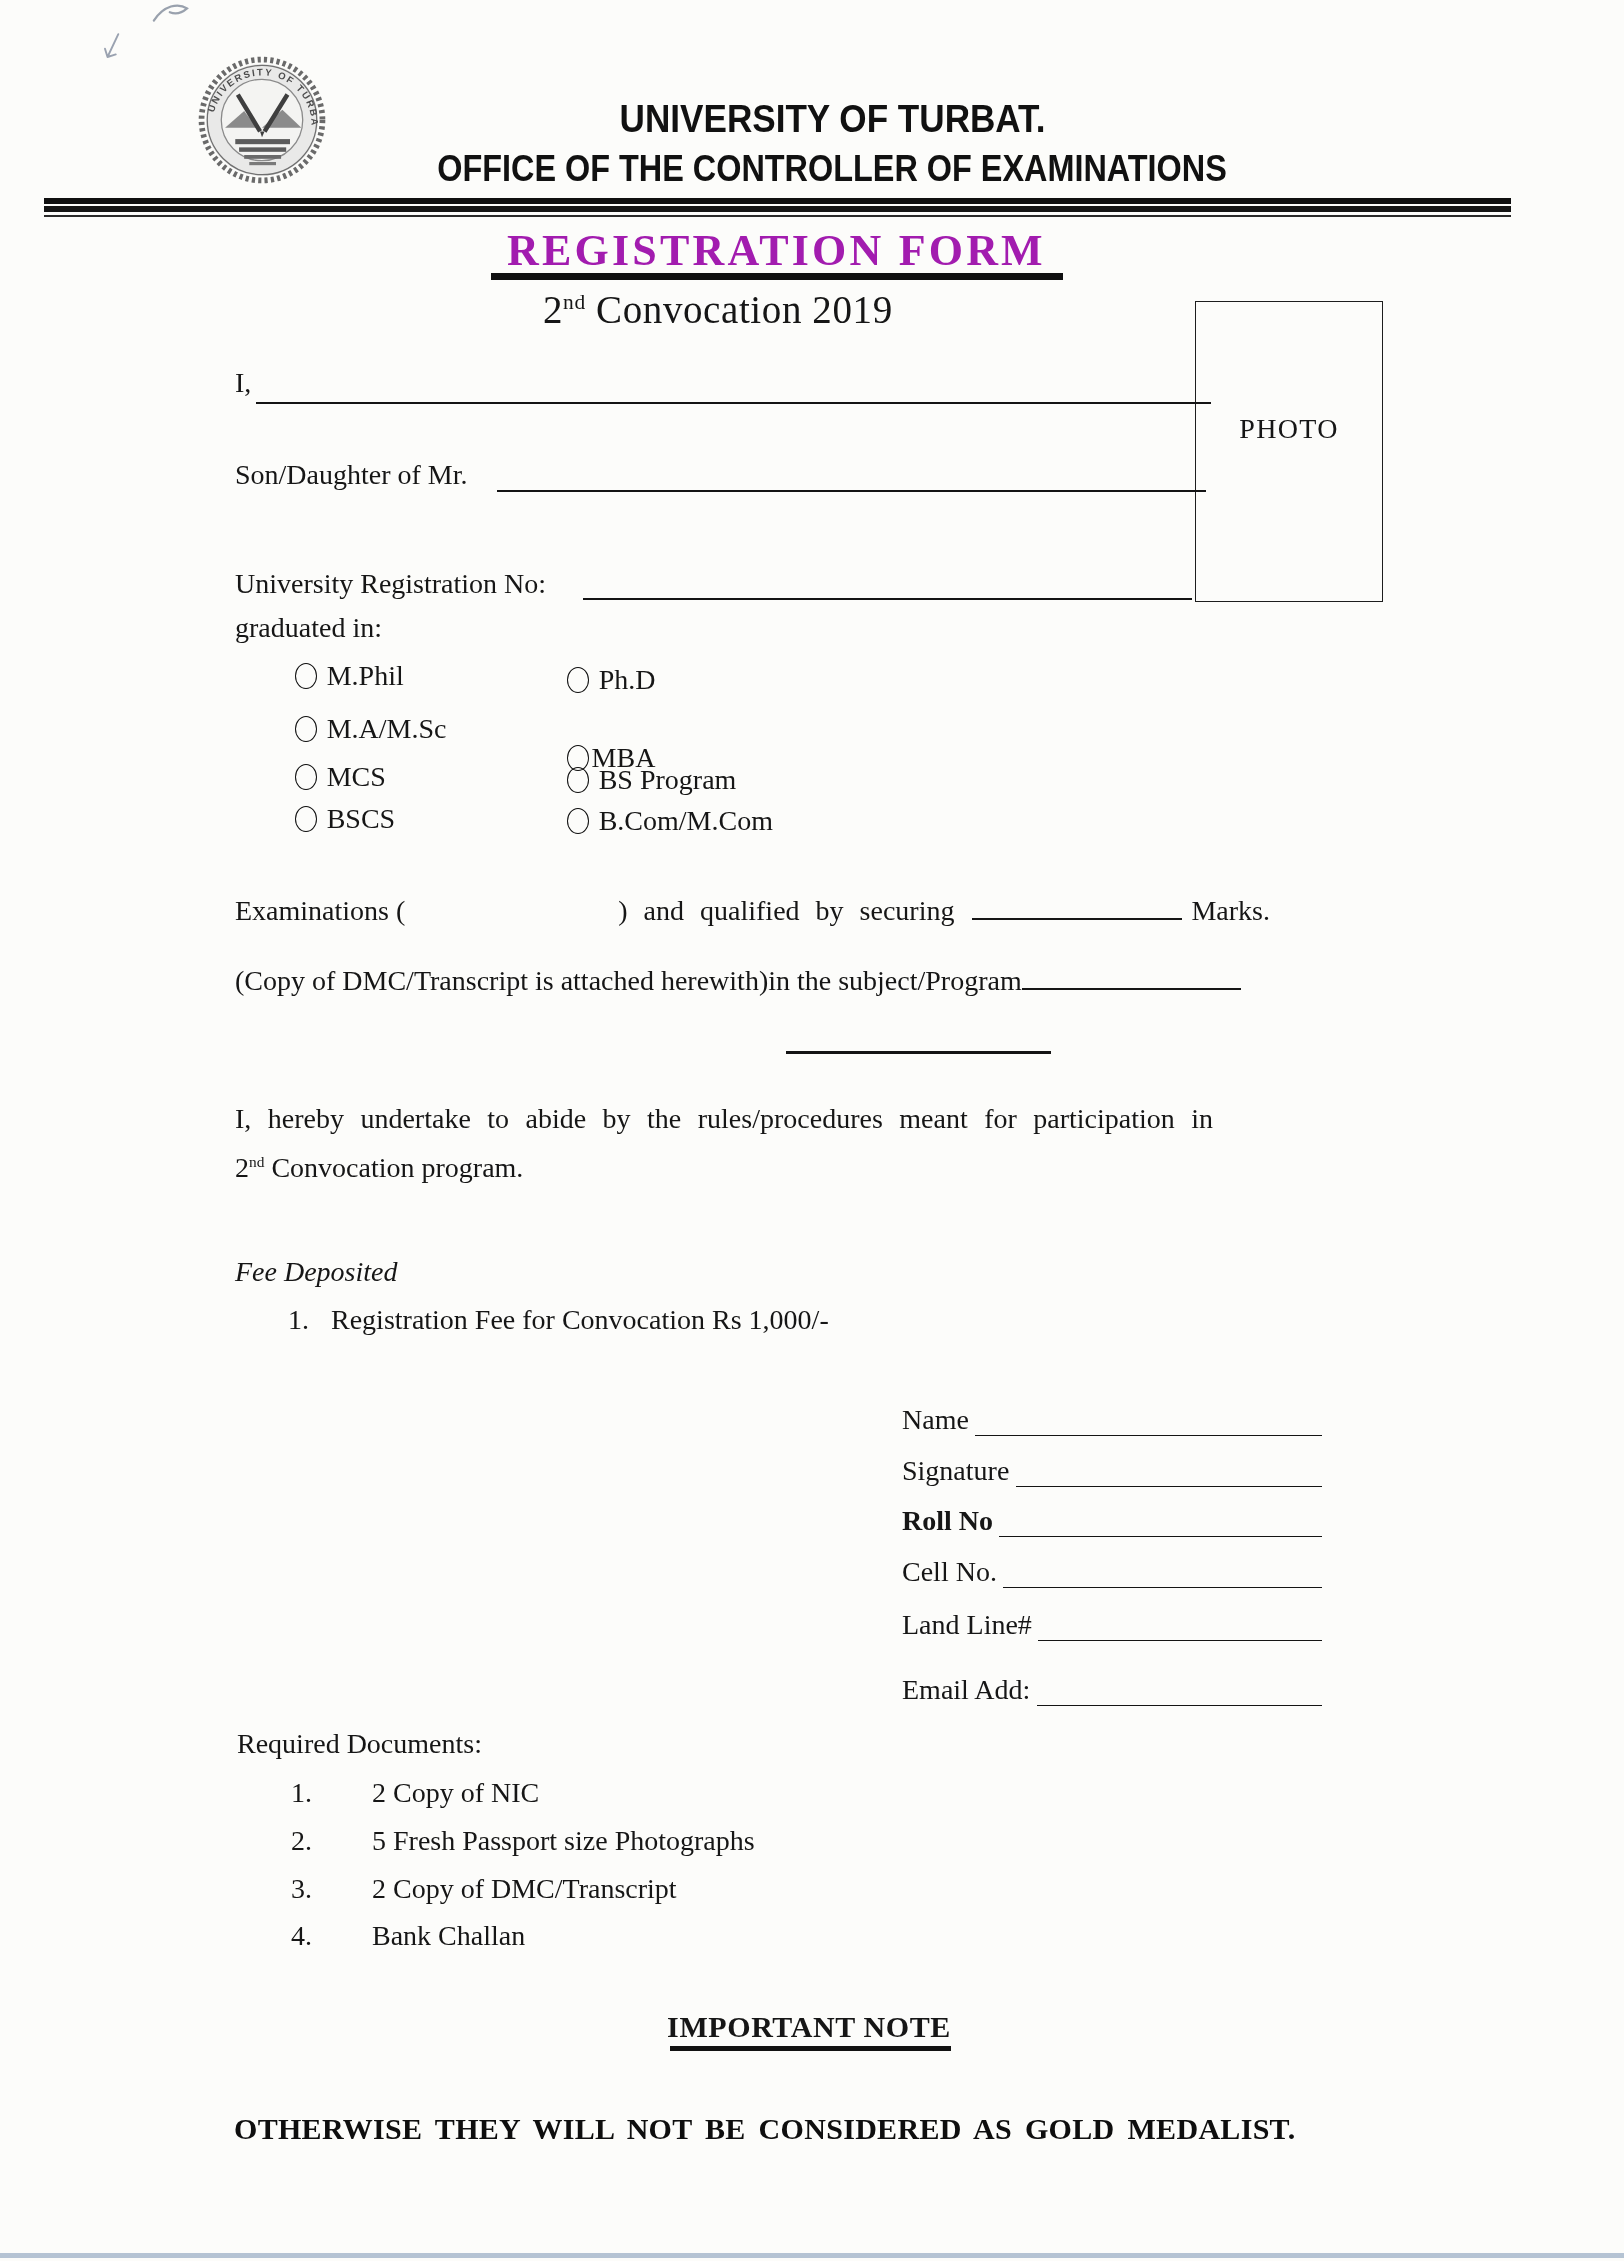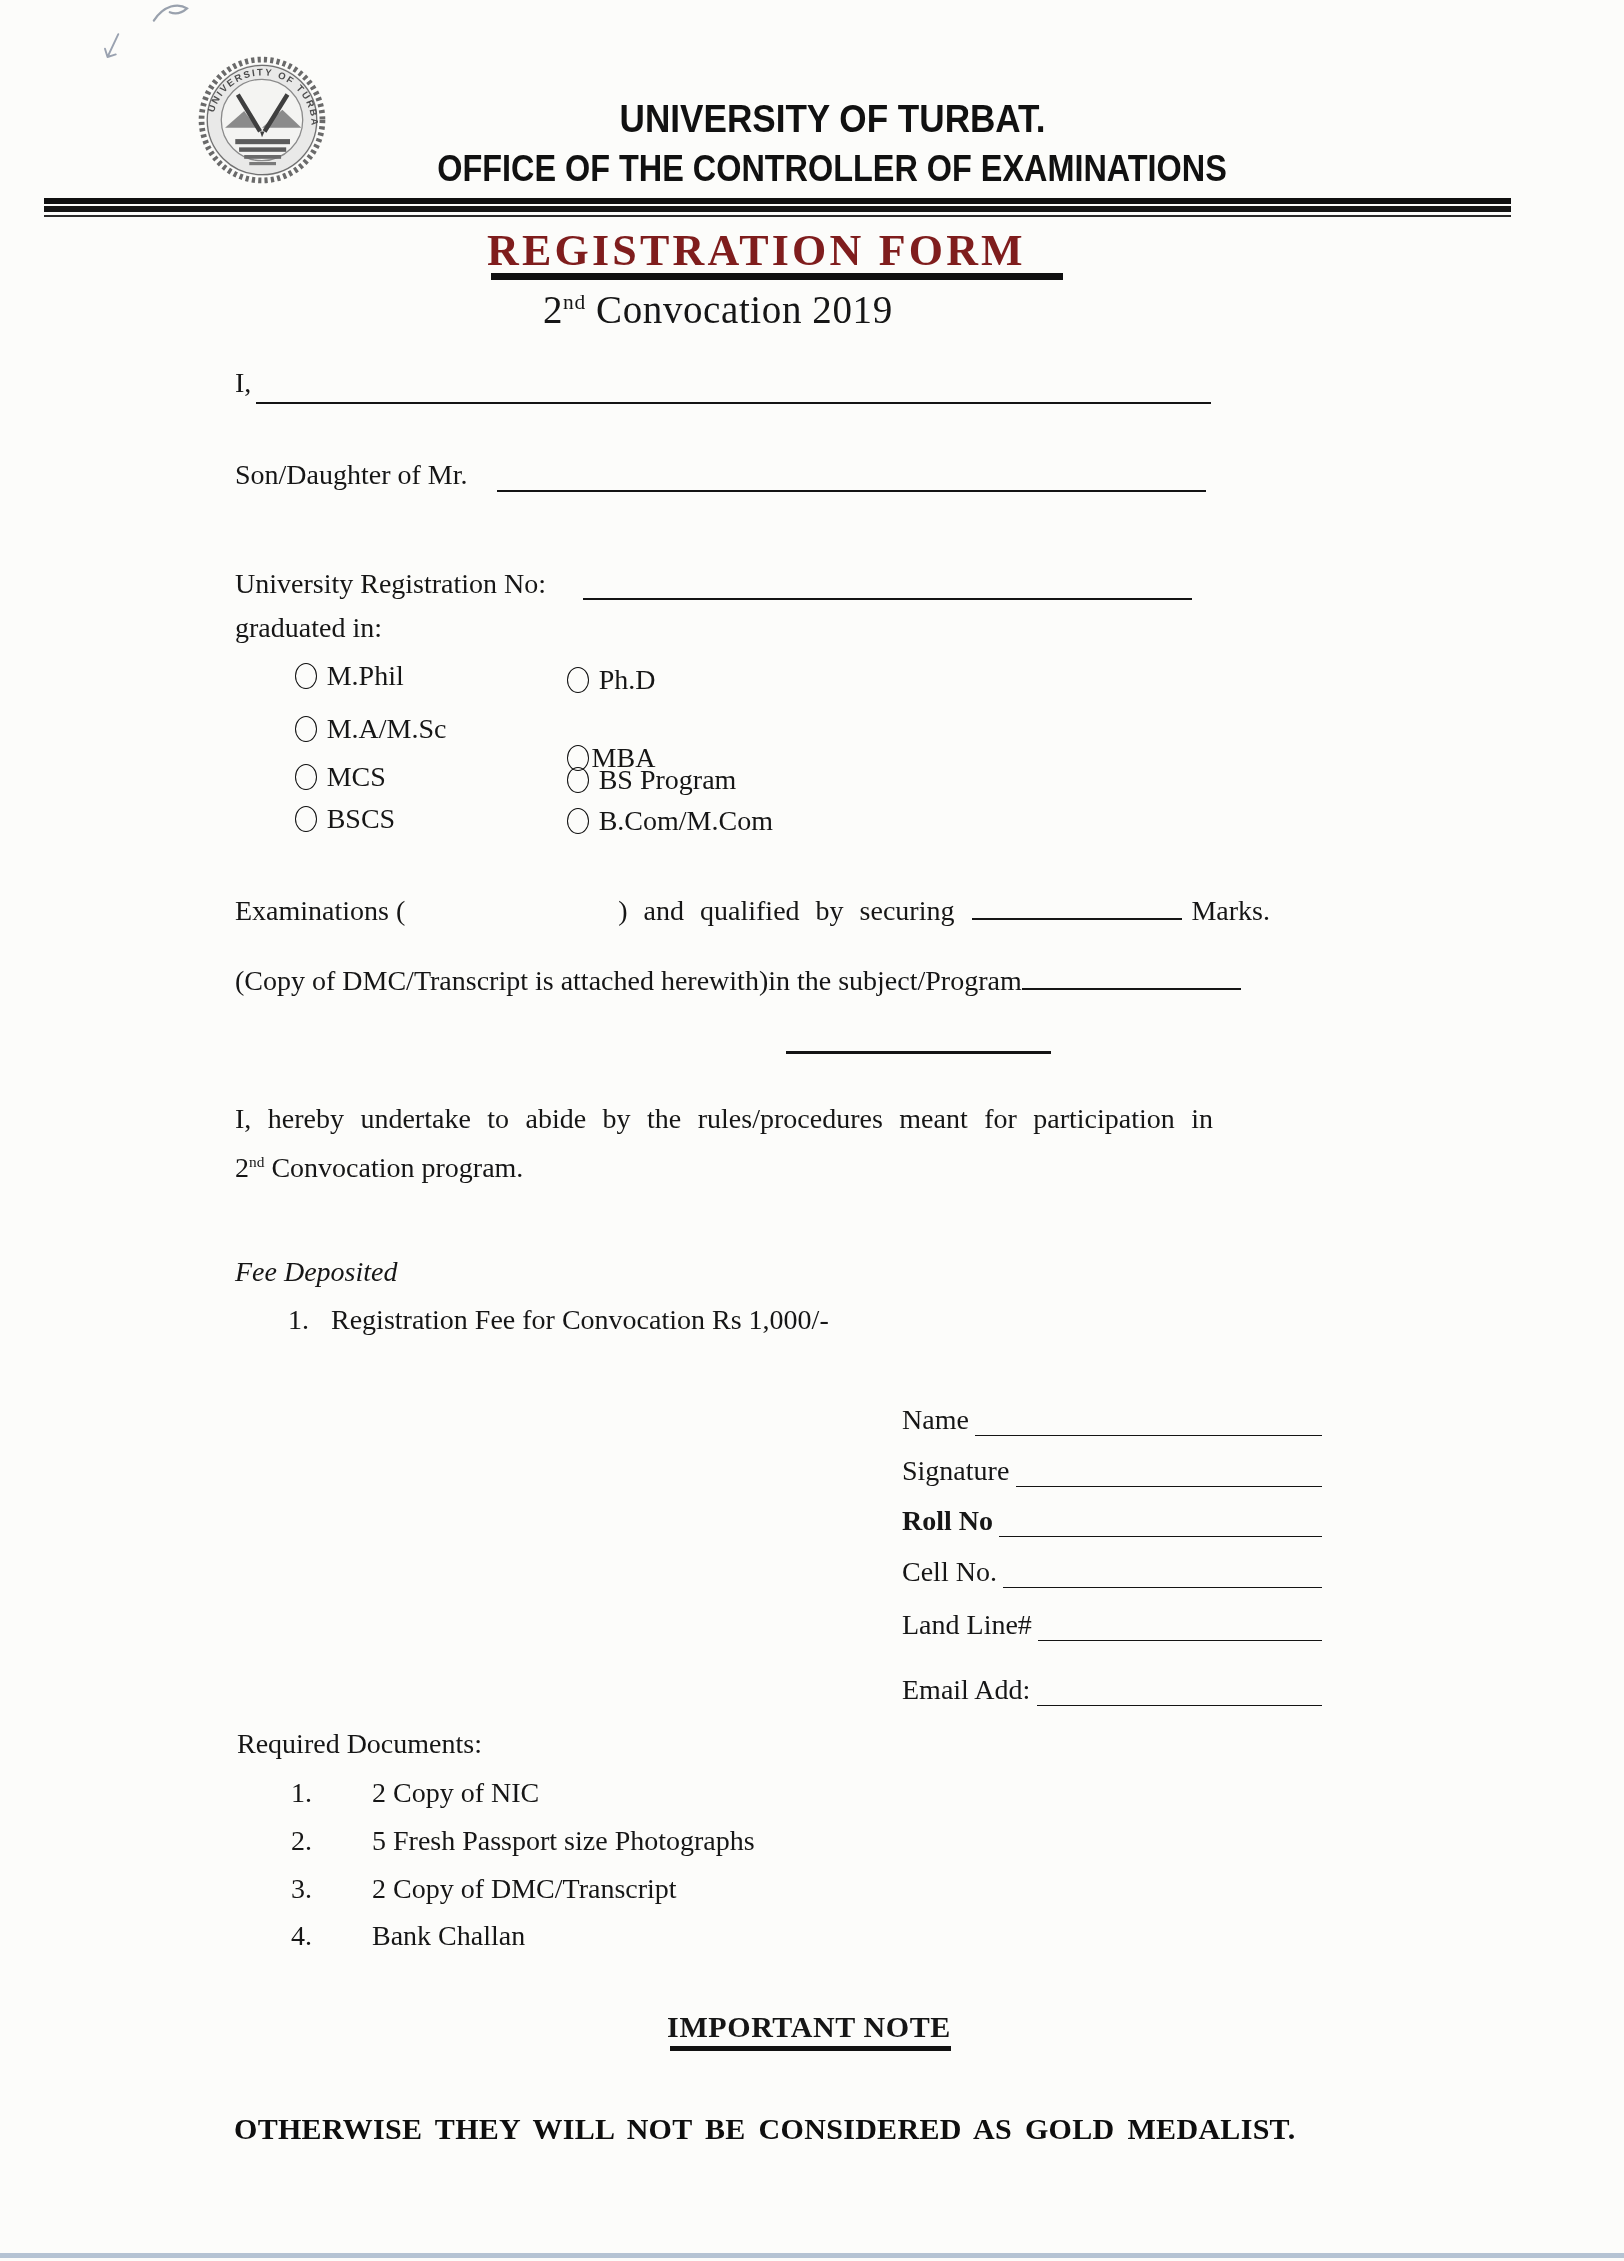--- a/index.html
+++ b/index.html
@@ -22,22 +22,22 @@
           font-family:"Liberation Sans", sans-serif; font-weight:700; font-size:36px;
           transform:scaleX(.9); color:#111; white-space:nowrap; }
   .seal { position:absolute; left:198px; top:50px; width:128px; height:140px; }
 
   .rule-wrap { position:absolute; left:44px; top:198px; width:1467px; }
   .rule-a { height:5.8px; background:#101010; }
   .rule-b { height:5.2px; background:#151515; margin-top:2.6px; }
   .rule-c { height:2.6px; background:#2a2a2a; margin-top:3.2px; }
 
   
-  .title { position:absolute; left:487px; top:225px; font-weight:700; font-size:44px;
-           letter-spacing:3.2px; white-space:nowrap; color:#7f1d1d; }
+  .title { position:absolute; left:507px; top:225px; font-weight:700; font-size:44px;
+           letter-spacing:3.2px; white-space:nowrap; color:#a21caf; }
   .title-rule { position:absolute; left:491px; top:273px; width:572px; height:7px; background:#101010; }
   .subtitle { position:absolute; left:543px; top:287px; font-size:39px; letter-spacing:0.6px; white-space:nowrap; }
   sup { font-size:.55em; }
 
   
   .photo-box { position:absolute; left:1195px; top:301px; width:188px; height:301px;
                border:1.9px solid #1d1d1d; box-sizing:border-box; text-align:center; }
   .photo-label { margin-top:111px; font-size:28px; letter-spacing:1.3px; }
 
   
@@ -117,20 +117,23 @@
   <div class="rule-wrap">
     <div class="rule-a"></div>
       <div class="rule-b"></div>
       <div class="rule-c"></div>
   </div>
 
   <div class="title">REGISTRATION FORM</div>
   <div class="title-rule"></div>
   <div class="subtitle"><span>2</span><sup>nd</sup><span> Convocation 2019</span></div>
 
+  <div class="photo-box">
+    <div class="photo-label">PHOTO</div>
+  </div>
 
   <div class="label" style="left:235px; top:367px;">I,</div>
   <div class="u" style="left:256px; top:402px; width:955px;"></div>
 
   <div class="label" style="left:235px; top:459px;">Son/Daughter of Mr.</div>
   <div class="u" style="left:497px; top:490px; width:709px;"></div>
 
   <div class="label" style="left:235px; top:568px;">University Registration No:</div>
   <div class="u" style="left:583px; top:598px; width:609px;"></div>
 

